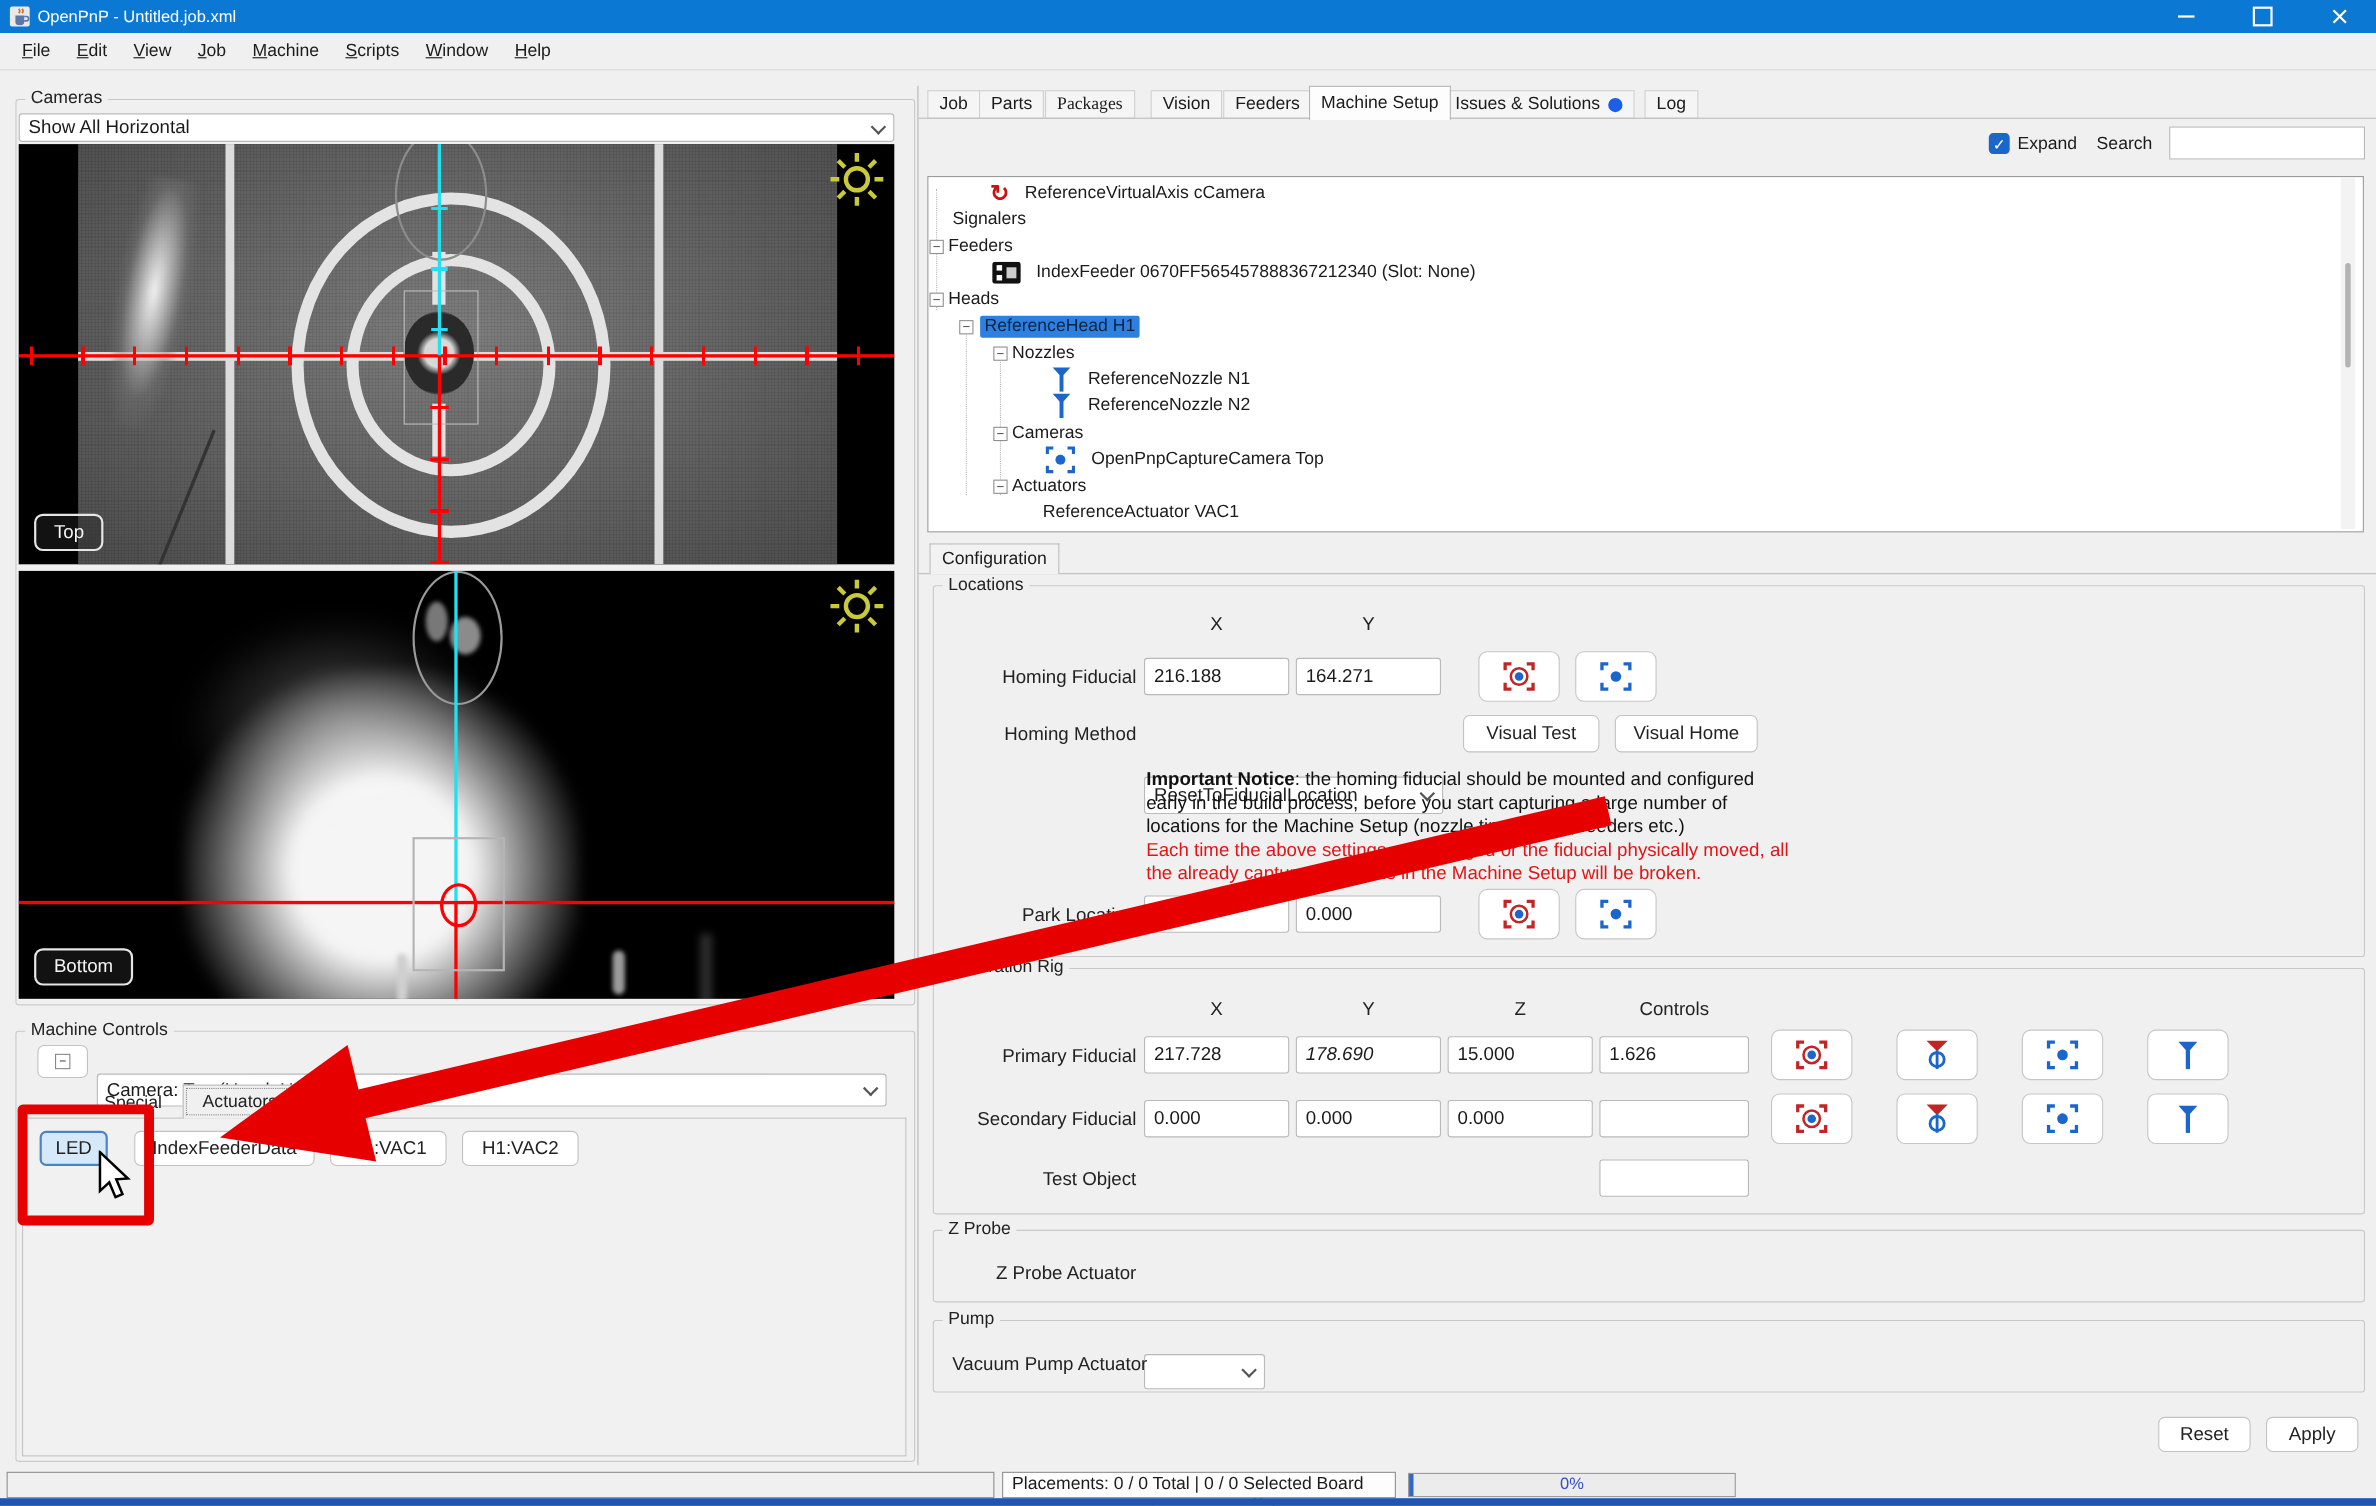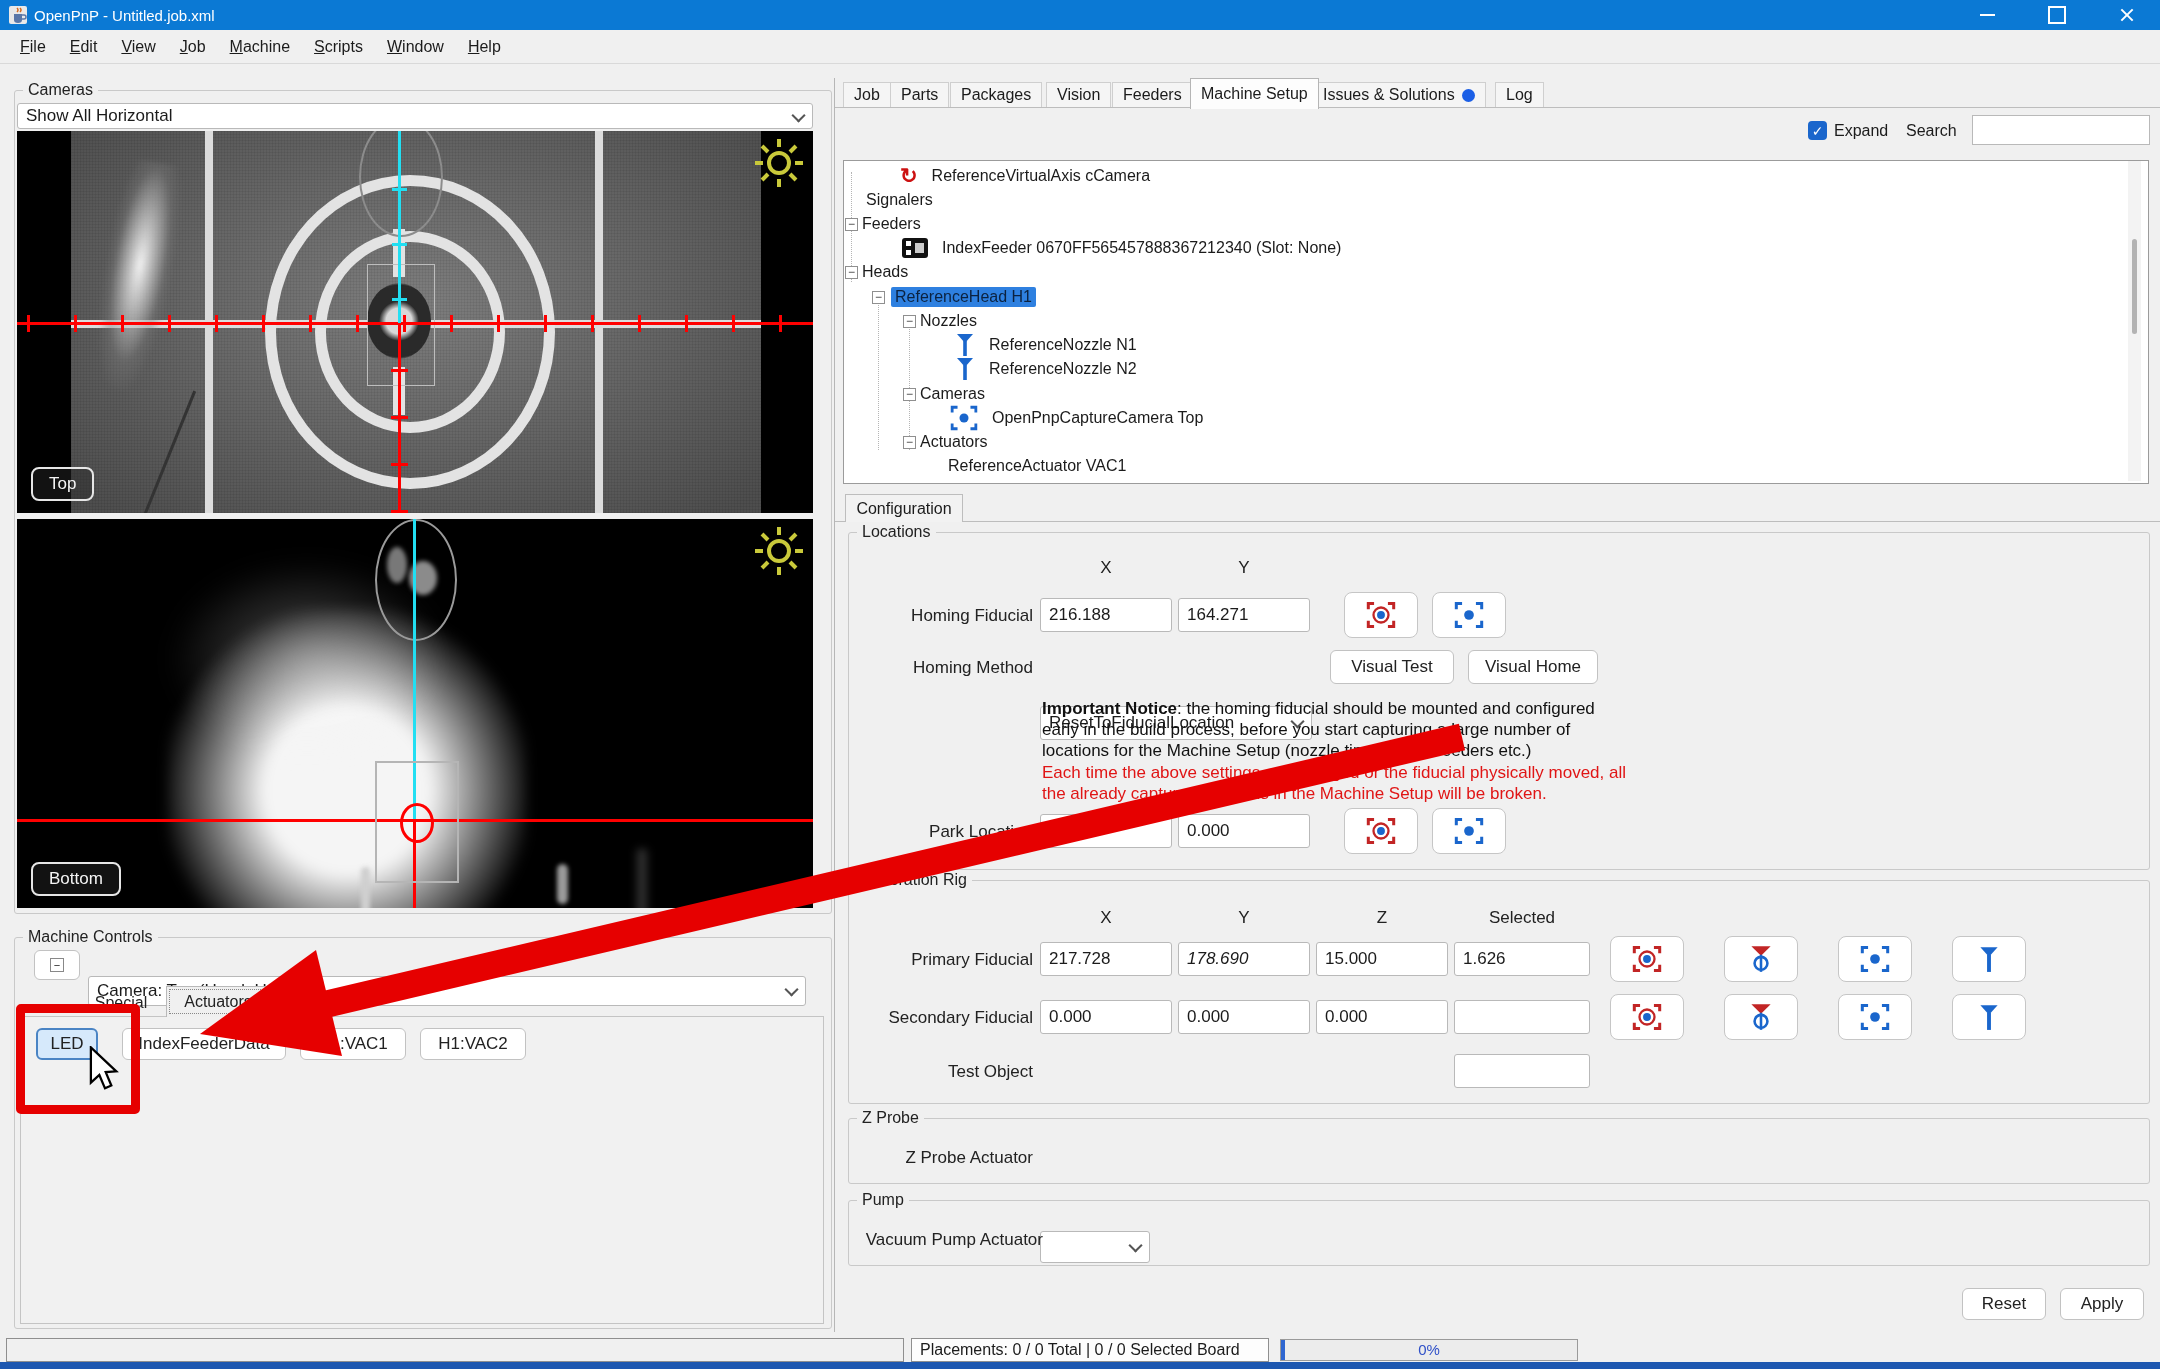--- a/index.html
+++ b/index.html
@@ -217,21 +217,21 @@
   </div>
 
   <div class="abs" style="left:834px;top:78px;width:1px;height:1254px;background:#b6b6b6;"></div>
 
   <div class="rtab" style="left:843px;">
       <span>Job</span>
     </div>
   <div class="rtab" style="left:890px;">
       <span>Parts</span>
     </div>
-  <div class="rtab" style="left:950px;">
+  <div class="rtab" style="left:950px;font-family:Liberation Serif, serif;">
       <span>Packages</span>
     </div>
   <div class="rtab" style="left:1046px;">
       <span>Vision</span>
     </div>
   <div class="rtab" style="left:1112px;">
       <span>Feeders</span>
     </div>
   <div class="rtab active" style="left:1190px;">
       <span>Machine Setup</span>
@@ -390,21 +390,21 @@
       <circle cx="13" cy="12" r="4.2" fill="#1a66cc"></circle>
     </svg>
   </div>
 
   <div class="abs group" style="left:848px;top:880px;width:1300px;height:222px;">
     <span class="group-label">Calibration Rig</span>
   </div>
   <div class="abs colhead" style="left:1040px;top:908px;width:132px;">X</div>
   <div class="abs colhead" style="left:1178px;top:908px;width:132px;">Y</div>
   <div class="abs colhead" style="left:1316px;top:908px;width:132px;">Z</div>
-  <div class="abs colhead" style="left:1454px;top:908px;width:136px;">Selected</div>
+  <div class="abs colhead" style="left:1454px;top:908px;width:136px;">Controls</div>
 
   <div class="abs rowlabel" style="left:835px;top:950px;width:198px;">Primary Fiducial</div>
   <div class="abs field" style="left:1040px;top:942px;width:132px;height:34px;">
       <span>217.728</span>
     </div>
   <div class="abs field" style="left:1178px;top:942px;width:132px;height:34px;font-style:italic;">
       <span>178.690</span>
     </div>
   <div class="abs field" style="left:1316px;top:942px;width:132px;height:34px;">
       <span>15.000</span>

